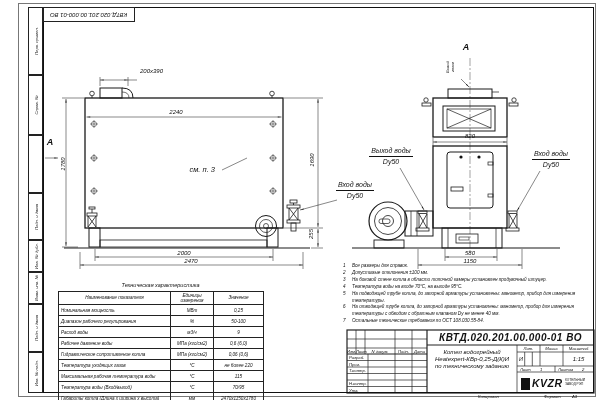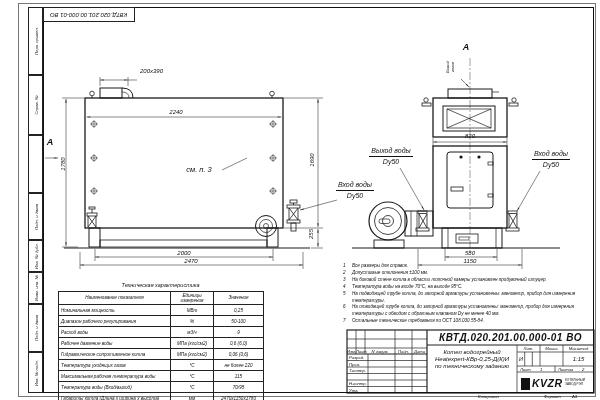--- a/index.html
+++ b/index.html
@@ -282,21 +282,21 @@
     </div>
   <div class="abs vbox" style="left:28px;top:304px;width:15px;height:48px">
       <span>Подп. и дата</span>
     </div>
   <div class="abs vbox" style="left:28px;top:352px;width:15px;height:41px">
       <span>Инв. № подл.</span>
     </div>
 
   <div class="abs viewlbl" style="left:43px;top:137px;width:14px">А</div>
   <div class="abs viewlbl" style="left:459px;top:42px;width:14px">А</div>
-  <div class="abs" style="left:176px;top:165px;width:46px;font-size:7.5px;text-align:center">см. п. 3</div>
+  <div class="abs" style="left:169px;top:165px;width:46px;font-size:7.5px;text-align:right">см. п. 3</div>
 
   <div class="abs gas-label rot90" style="left:436px;top:62px;width:30px;height:10px">
     <div>Выход</div>
     <div>газов</div>
   </div>
 
   <div class="abs dim" style="left:140px;top:68px;width:40px;text-align:left">200х390</div>
   <div class="abs dim" style="left:156px;top:109px;width:40px">2240</div>
   <div class="abs dim rot90" style="left:51px;top:160px;width:26px;height:8px">1780</div>
   <div class="abs dim rot90" style="left:300px;top:156px;width:26px;height:8px">1690</div>

